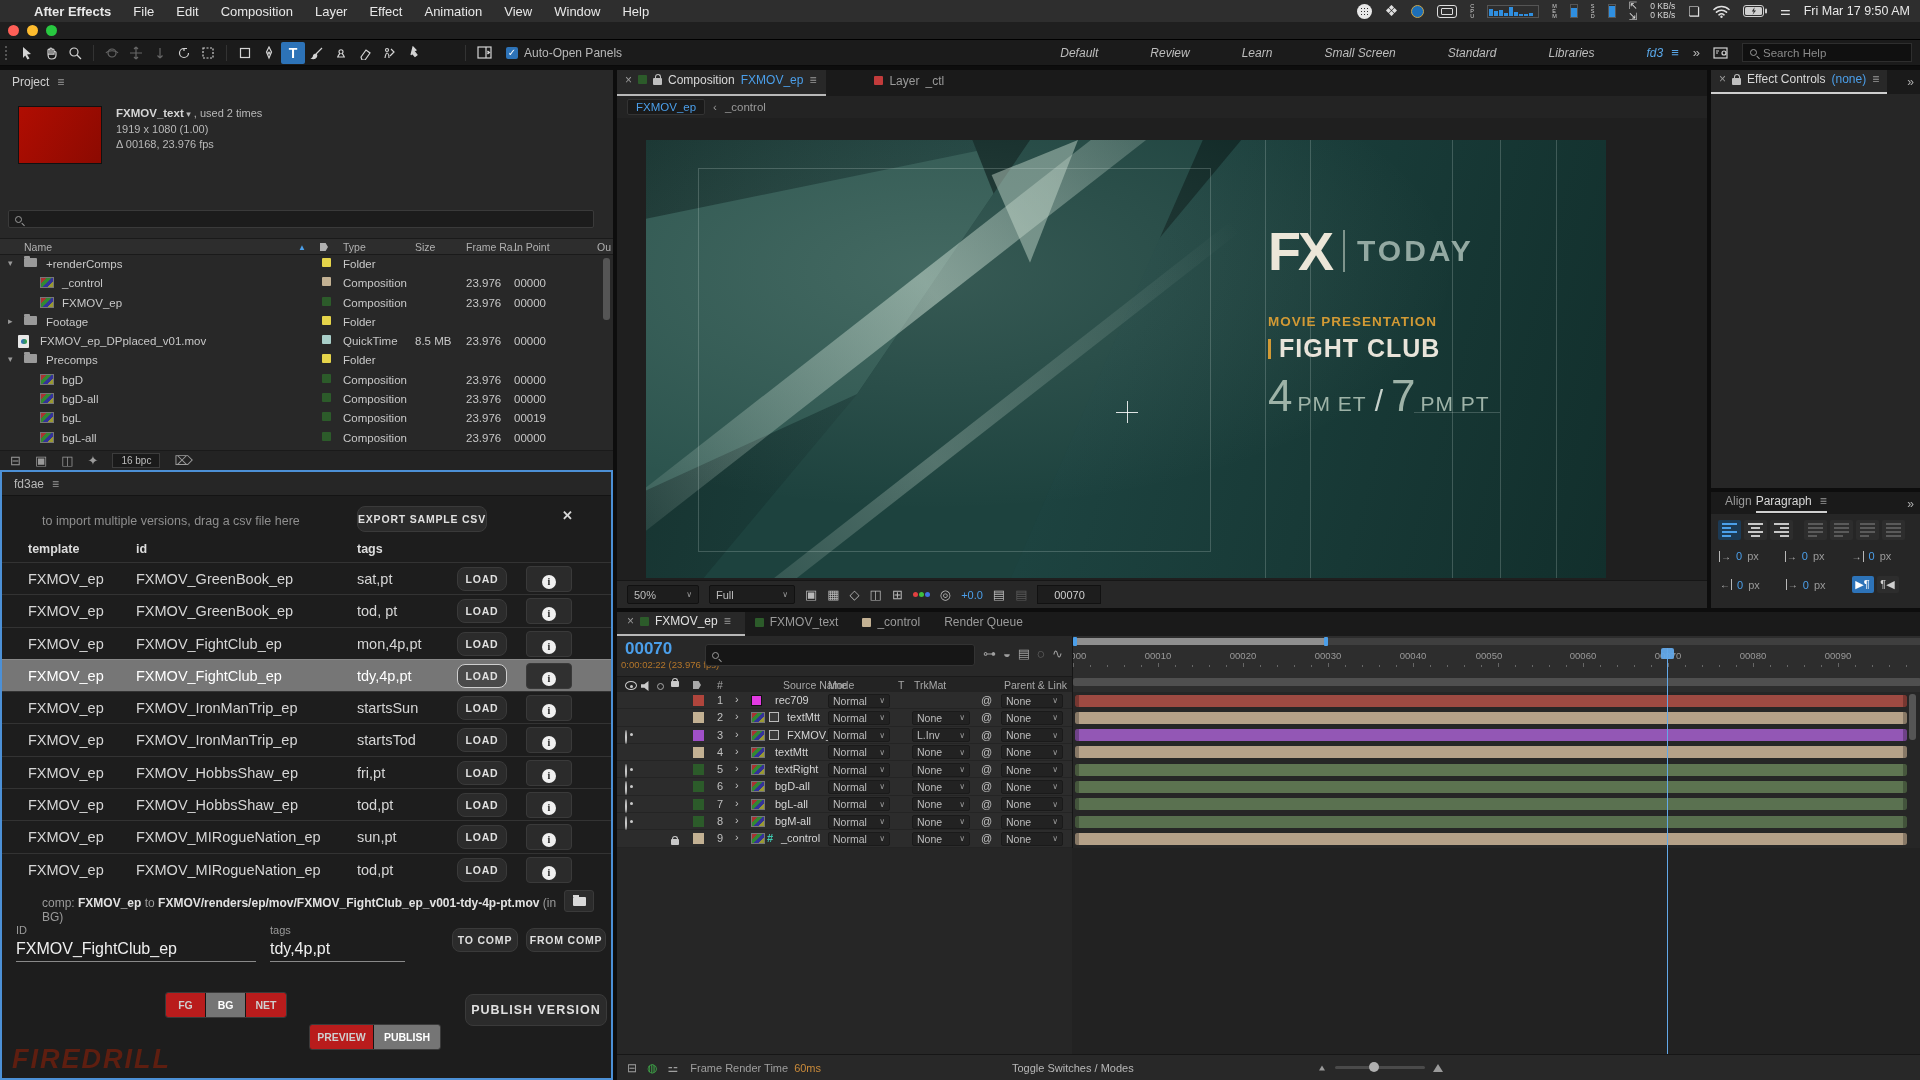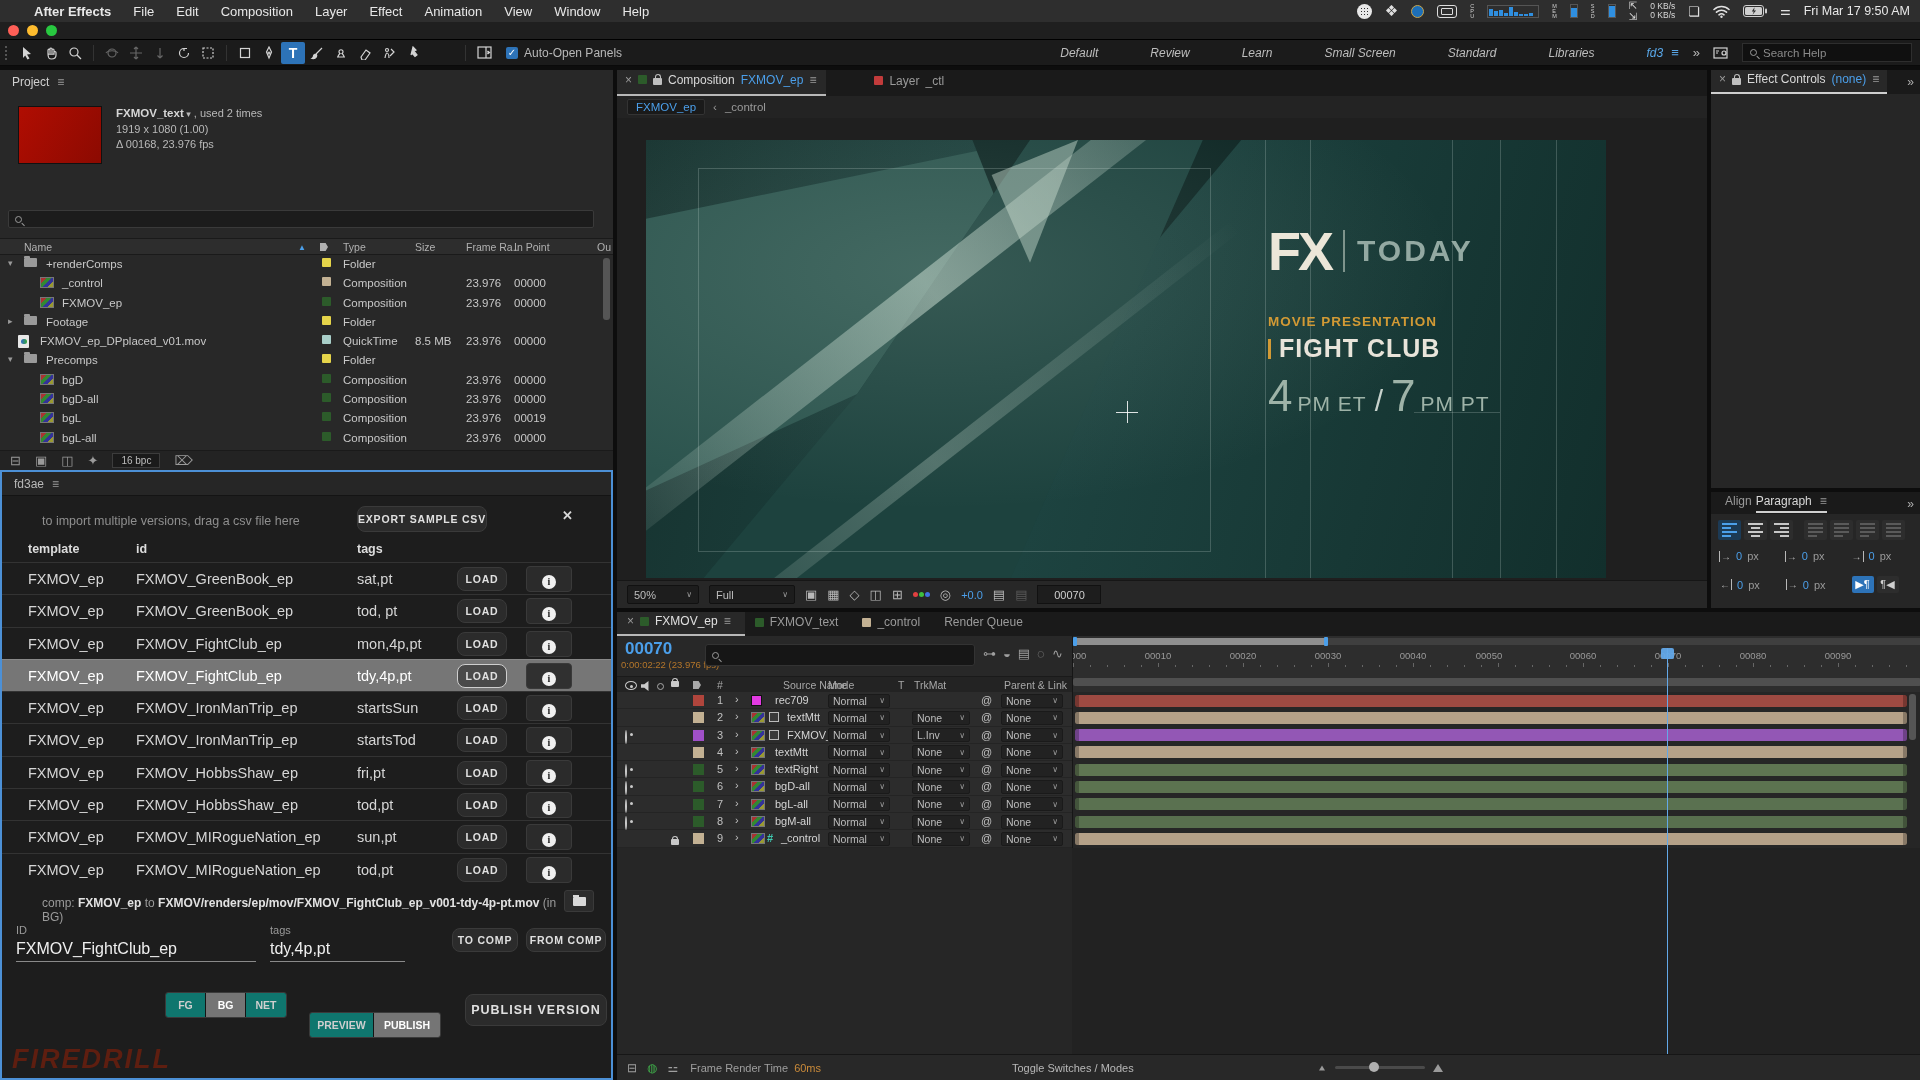--- a/index.html
+++ b/index.html
@@ -119,21 +119,21 @@
   #fd3-folderbtn { position:absolute; left:562px; top:418px; width:30px; height:22px; background:#2b2b2b;
     border:1px solid #3a3a3a; border-radius:3px; display:flex; align-items:center; justify-content:center; }
   .fold2 { width:13px; height:9px; background:#d8d8d8; border-radius:1px; position:relative; }
   .fold2::before { content:""; position:absolute; left:0; top:-2px; width:6px; height:2px; background:#d8d8d8; }
   .fieldlbl { position:absolute; font-size:11px; color:#9a9a9a; }
   .fieldval { position:absolute; font-size:16px; color:#efefef; border-bottom:1px solid #8a8a8a; padding-bottom:3px; }
   #fd3-tocomp { position:absolute; left:450px; top:456px; width:66px; height:24px; font-size:10.5px; line-height:22px; }
   #fd3-fromcomp { position:absolute; left:524px; top:456px; width:80px; height:24px; font-size:10.5px; line-height:22px; }
   .seg { position:absolute; display:flex; border:1px solid #3a3a3a; border-radius:3px; overflow:hidden; height:26px; }
   .seg div { width:40px; font-size:10.5px; font-weight:bold; color:#cfcfcf; text-align:center;
-    line-height:24px; background:#0f766e; border-right:1px solid #141414; }
+    line-height:24px; background:#b91c1c; border-right:1px solid #141414; }
   .seg div:last-child { border-right:none; }
   .seg div.on { background:#757575; color:#fff; }
   #fd3-pubver { position:absolute; left:463px; top:522px; width:142px; height:32px; font-size:12.5px;
     line-height:30px; letter-spacing:1px; }
   #fd3-mark { position:absolute; left:10px; top:572px; font-size:27px; font-weight:bold; font-style:italic;
     color:#5e1e10; letter-spacing:2px; }
 
   
   #viewer { left:617px; top:70px; width:1090px; height:538px; background:#1e1e1e; }
   #viewer .tabstrip { height:26px; display:flex; align-items:flex-end; font-size:12px; }
@@ -703,21 +703,21 @@
   <span class="fieldval" style="left:14px; top:468px; width:240px;">FXMOV_FightClub_ep</span>
   <span class="fieldlbl" style="left:268px; top:452px;">tags</span>
   <span class="fieldval" style="left:268px; top:468px; width:135px;">tdy,4p,pt</span>
   <div id="fd3-tocomp" class="btn">TO COMP</div>
   <div id="fd3-fromcomp" class="btn">FROM COMP</div>
   <div class="seg" style="left:163px; top:520px;">
     <div>FG</div>
     <div class="on">BG</div>
     <div>NET</div>
   </div>
-  <div class="seg" style="left:307px; top:540px;">
+  <div class="seg" style="left:307px; top:552px;">
     <div style="width:64px;">PREVIEW</div>
     <div class="on" style="width:66px;">PUBLISH</div>
   </div>
   <div id="fd3-pubver" class="btn">PUBLISH VERSION</div>
   <div id="fd3-mark">FIREDRILL</div>
 </div>
 
 <div id="viewer" class="panel">
   <div class="tabstrip">
     <div class="vtab active">

